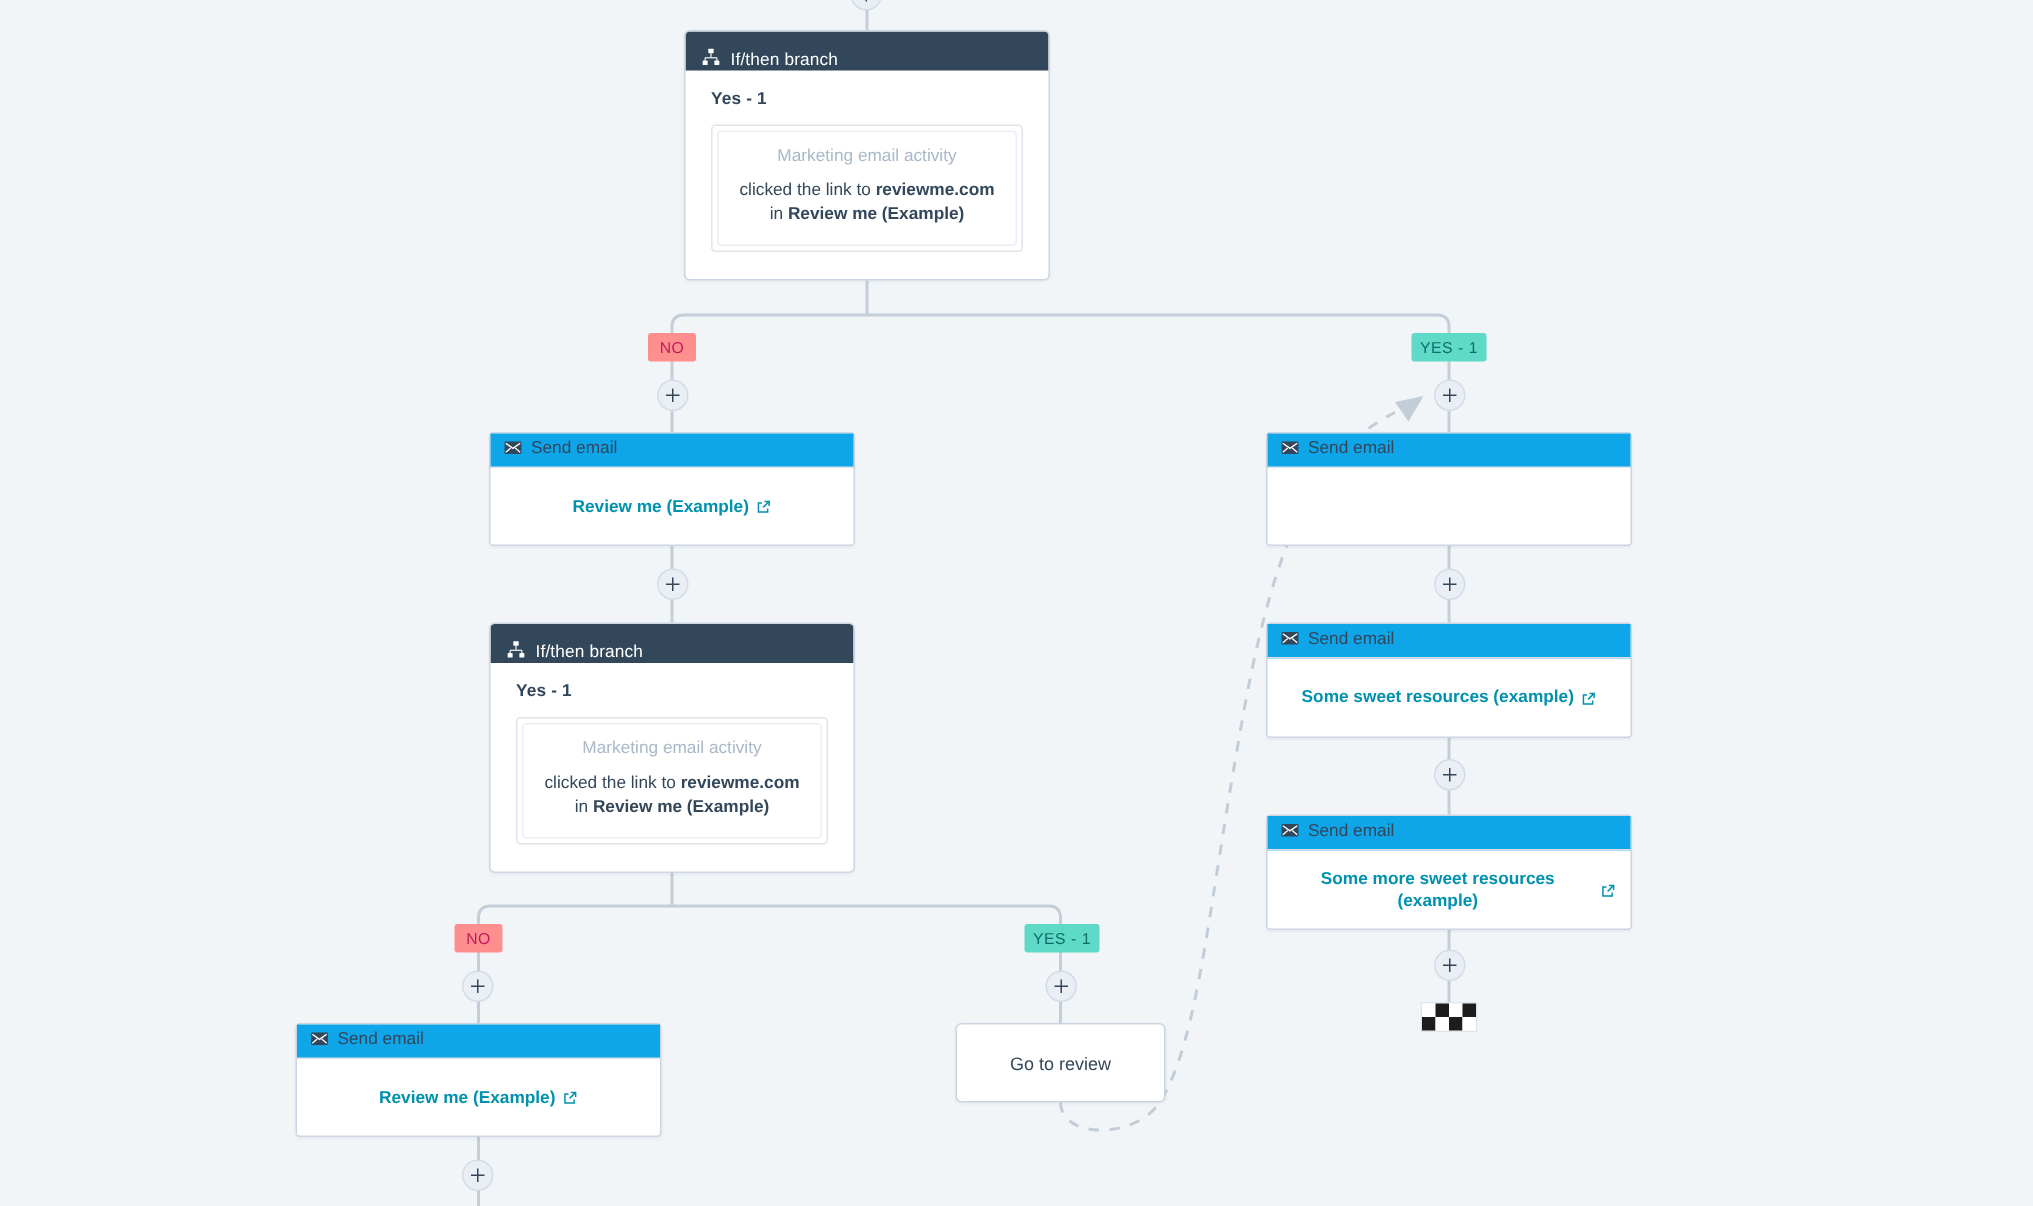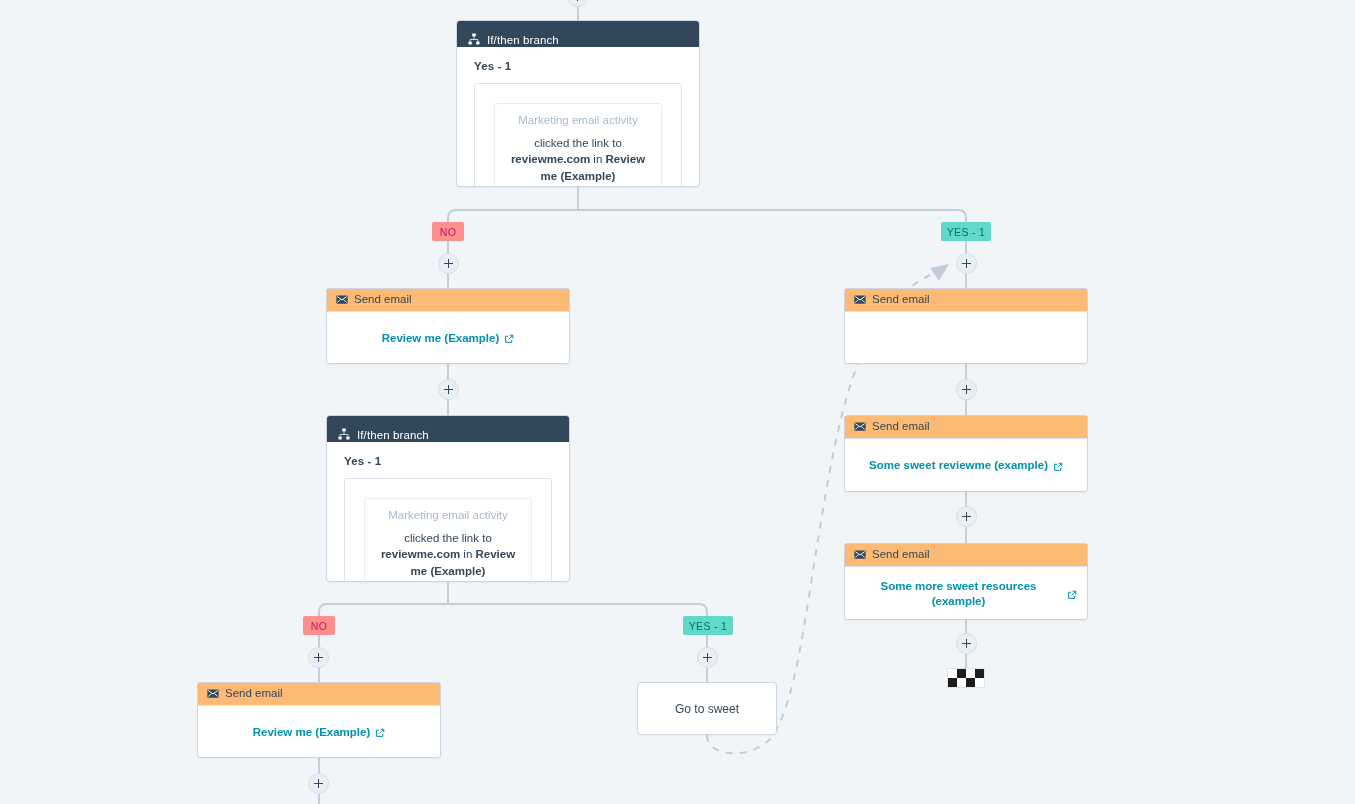--- a/index.html
+++ b/index.html
@@ -65,21 +65,21 @@
   .branch-label {
     font-size: 11.5px;
     font-weight: bold;
     color: #33475b;
     margin-bottom: 11px;
     letter-spacing: .1px;
   }
   .cond-outer {
     border: 1px solid #dfe3eb;
     border-radius: 3px;
-    padding: 19px;
+    padding: 3px;
     background: #fff;
   }
   .cond-inner {
     border: 1px solid #eaeef3;
     border-radius: 3px;
     padding: 9px 11px 11px 11px;
     text-align: center;
   }
   .cond-title {
     color: #a9b9c9;
@@ -91,21 +91,21 @@
     color: #33475b;
     font-size: 11.5px;
     line-height: 1.45;
     word-break: normal;
   }
   .cond-text b { font-weight: bold; }
 
   
   .email-header {
     height: 22px;
-    background: #fdba74;
+    background: #0ea5e9;
     border-bottom: 1px solid #dde3ec;
     display: flex;
     align-items: center;
     gap: 6px;
     padding: 0 9px;
     font-size: 11.5px;
     color: #33475b;
   }
   .email-header .ttl { line-height: 1; padding-bottom: 1px; }
   .email-body {
@@ -350,21 +350,21 @@
           <path d="M9 2 H14 V7"></path>
               <path d="M14 2 L7.6 8.4"></path>
           <path d="M12.4 9.6 V13.4 H2.6 V3.6 H6.4"></path>
         </svg>
       </span>
         </a>
     </div>
   </div>
 
   <div class="node plain-node" style="left:637px; top:682px; width:140px; height:53px;">
-    <span class="plain-label">Go to sweet</span>
+    <span class="plain-label">Go to review</span>
   </div>
 
   <div class="node" style="left:844px; top:288px; width:244px; height:76px;">
     <div class="email-header">
       <span>
         <svg width="12" height="9" viewBox="0 0 16 12">
           <rect x="0.5" y="0.5" width="15" height="11" rx="1" fill="#33475b"></rect>
           <path d="M1.6 2 L8 6.6 L14.4 2" stroke="#ffffff" stroke-width="1.3" fill="none"></path>
           <path d="M1.6 10 L6 6.2 M14.4 10 L10 6.2" stroke="#ffffff" stroke-width="1.1" fill="none"></path>
         </svg>
@@ -379,21 +379,21 @@
         <svg width="12" height="9" viewBox="0 0 16 12">
           <rect x="0.5" y="0.5" width="15" height="11" rx="1" fill="#33475b"></rect>
           <path d="M1.6 2 L8 6.6 L14.4 2" stroke="#ffffff" stroke-width="1.3" fill="none"></path>
           <path d="M1.6 10 L6 6.2 M14.4 10 L10 6.2" stroke="#ffffff" stroke-width="1.1" fill="none"></path>
         </svg>
       </span>
       <span class="ttl">Send email</span>
     </div>
     <div class="email-body">
       <a class="email-link" href="#">
-          <span>Some sweet reviewme (example)</span>
+          <span>Some sweet resources (example)</span>
           <span class="ext-icon">
         <svg width="10" height="10" viewBox="0 0 16 16" fill="none" stroke="#0091ae" stroke-width="1.6">
           <path d="M9 2 H14 V7"></path>
               <path d="M14 2 L7.6 8.4"></path>
           <path d="M12.4 9.6 V13.4 H2.6 V3.6 H6.4"></path>
         </svg>
       </span>
         </a>
     </div>
   </div>

